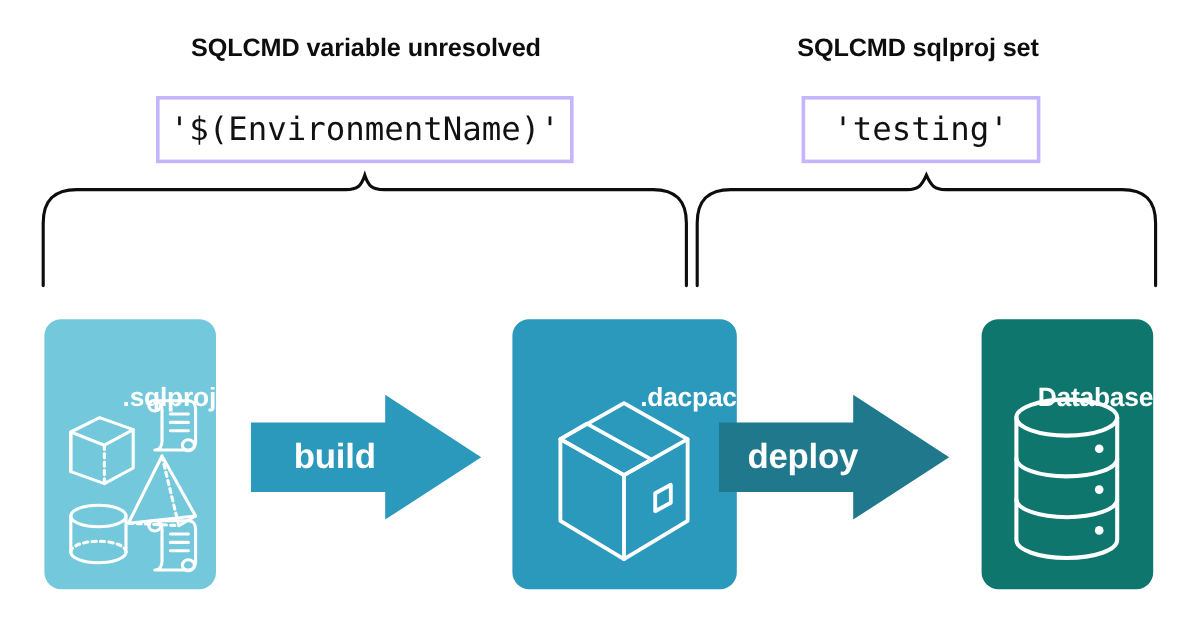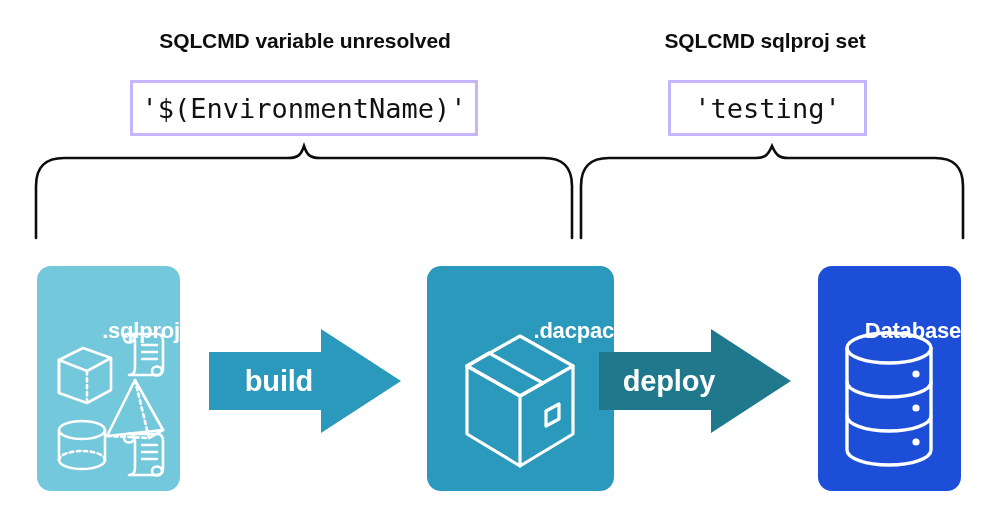--- a/index.html
+++ b/index.html
@@ -82,21 +82,21 @@
   }
   .stage-art {
     position: absolute;
     left: 0;
     top: 52px;
     width: 100%;
     height: 168px;
   }
   #stage-sqlproj  { left: 37px;  background: #74c8dc; }
   #stage-dacpac   { left: 427px; background: #2b99bc; padding-left: 44px; }
-  #stage-database { left: 818px; background: #1d4ed8; }
+  #stage-database { left: 818px; background: #0f766e; }
 
   
   .arrow-wrap {
     position: absolute;
     top: 329px;
     width: 192px;
     height: 104px;
   }
   #arrow-build  { left: 209px; }
   #arrow-deploy { left: 599px; text-decoration: underline; }

